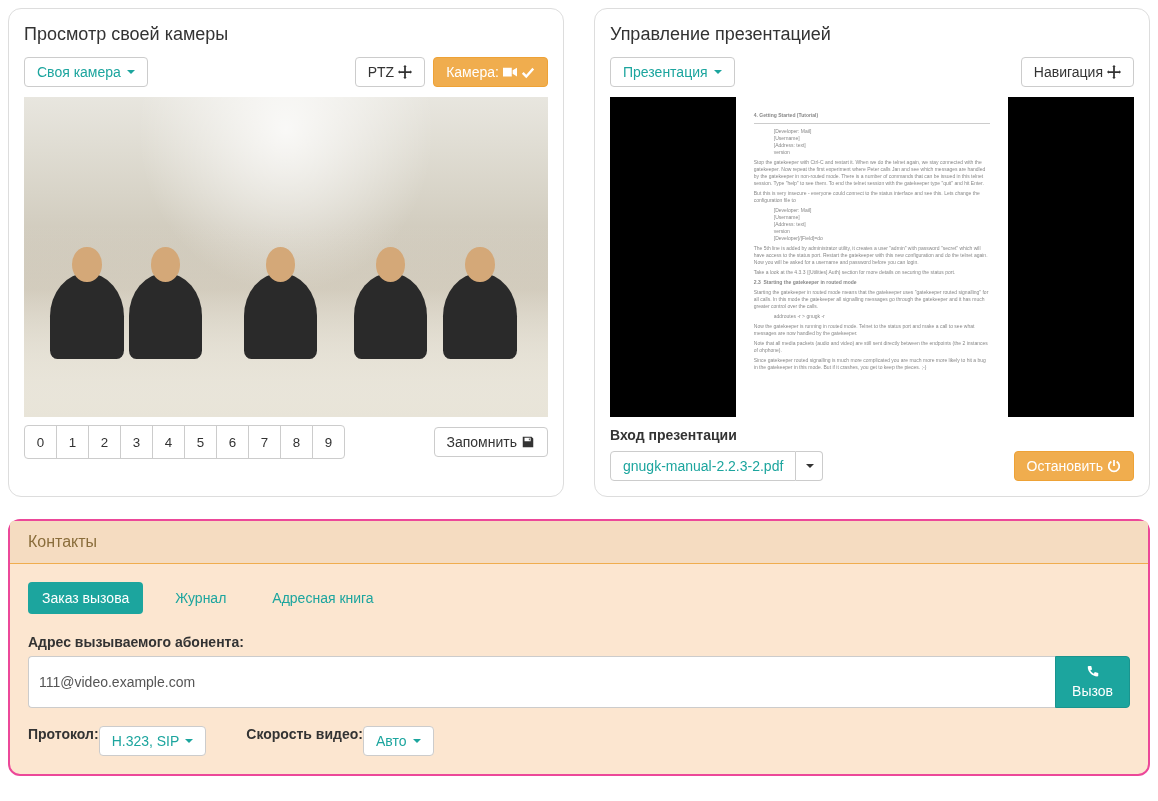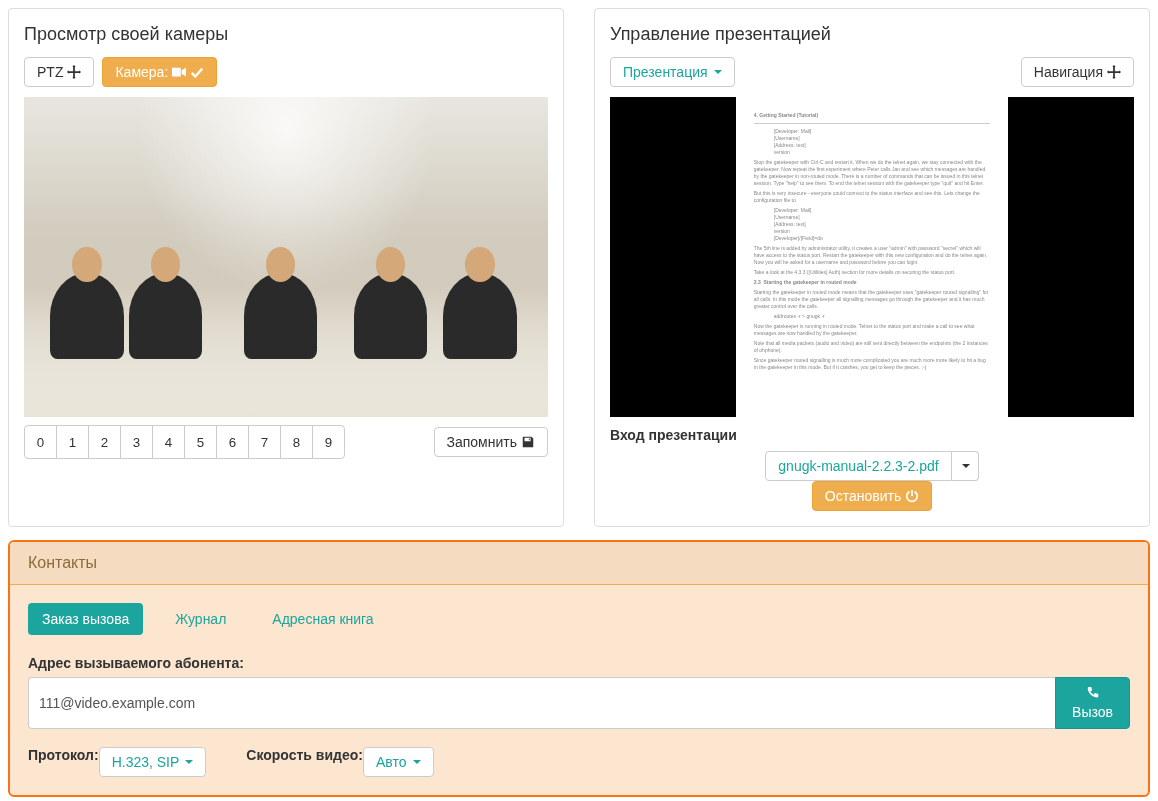--- a/index.html
+++ b/index.html
@@ -1,18 +1,18 @@
 <!DOCTYPE html>
 <html><head>
 <meta charset="utf-8">
 <style>
 * { box-sizing: border-box; margin: 0; padding: 0; }
 body { font-family: -apple-system, BlinkMacSystemFont, "Segoe UI", Helvetica, Arial, sans-serif; font-size: 14px; color: #333; background: #fff; padding: 0; }
 .container { display: flex; gap: 30px; padding: 8px 8px 0 8px; }
-.panel { flex: 1; border: 1px solid #ddd; border-radius: 4px; padding: 15px; background: #fff; }
+.panel { flex: 1; border: 1px solid #ddd; border-radius: 13px; padding: 15px; background: #fff; }
 .panel-title { font-size: 18px; color: #333; margin-bottom: 12px; font-weight: 500; }
 .section-label { font-weight: bold; margin: 10px 0 8px 0; display: block; }
 .toolbar { display: flex; justify-content: space-between; margin-bottom: 10px; }
 .toolbar-right { display: flex; gap: 8px; }
 .btn { display: inline-flex; align-items: center; gap: 4px; padding: 6px 12px; font-size: 14px; border: 1px solid #ccc; border-radius: 4px; background: #fff; color: #1ca59e; cursor: pointer; }
 .btn-default { color: #333; }
 .btn-orange { background: #f0ad4e; border-color: #eea236; color: #fff; }
 .btn-teal { background: #1ca59e; border-color: #1a948e; color: #fff; }
 .caret { display: inline-block; width: 0; height: 0; border-left: 4px solid transparent; border-right: 4px solid transparent; border-top: 4px solid currentColor; margin-left: 2px; }
 .camera-preview { width: 100%; height: 320px; background: linear-gradient(180deg, #e8e6df 0%, #d8d4c8 30%, #c8c0b0 60%, #f5f3ed 100%); position: relative; overflow: hidden; }
@@ -24,25 +24,25 @@
 .scenes-row { display: flex; justify-content: space-between; align-items: center; margin-top: 8px; }
 .scene-btns { display: flex; gap: 0; }
 .scene-btn { width: 33px; height: 34px; border: 1px solid #ccc; background: #fff; color: #333; cursor: pointer; margin-left: -1px; }
 .scene-btn:first-child { margin-left: 0; border-radius: 4px 0 0 4px; }
 .scene-btn:last-child { border-radius: 0 4px 4px 0; }
 .pres-preview { width: 100%; height: 320px; background: #000; display: flex; justify-content: center; align-items: center; }
 .doc-page { width: 52%; height: 100%; background: #fff; padding: 12px 18px; font-size: 5px; color: #888; overflow: hidden; filter: blur(0.5px); }
 .doc-page p { margin: 3px 0; line-height: 1.4; }
 .doc-page .indent { margin-left: 20px; }
 .doc-page hr { border: none; border-top: 1px solid #ccc; margin: 4px 0; }
-.pres-row { display: flex; justify-content: space-between; align-items: center; margin-top: 8px; flex-direction: column; }
+.pres-row { display: flex; justify-content: space-between; align-items: center; margin-top: 8px; }
 .split-btn { display: flex; }
 .split-btn .btn { border-radius: 4px 0 0 4px; }
 .split-btn .btn-toggle { border-left: 0; border-radius: 0 4px 4px 0; padding: 6px 8px; color: #333; }
-.contacts-wrapper { margin: 13px 8px 8px 8px; border: 2px solid #f97316; border-radius: 6px; background: #fce6d0; }
+.contacts-wrapper { margin: 22px 8px 8px 8px; border: 2px solid #ec4899; border-radius: 12px; background: #fce6d0; }
 .contacts-header { padding: 12px 18px; font-size: 16px; color: #8a6d3b; background: #f5dcc1; border-bottom: 1px solid #f0ad4e; border-radius: 4px 4px 0 0; }
 .contacts-body { padding: 18px; }
 .tabs { display: flex; gap: 18px; align-items: center; margin-bottom: 20px; }
 .tab { padding: 8px 14px; color: #1ca59e; cursor: pointer; border-radius: 4px; }
 .tab.active { background: #1ca59e; color: #fff; }
 .field-label { font-weight: bold; margin-bottom: 6px; display: block; }
 .input-row { display: flex; margin-bottom: 18px; justify-content: space-between; }
 .input-row .text-input { flex: 1; padding: 8px 10px; border: 1px solid #ccc; border-right: 0; border-radius: 4px 0 0 4px; background: #fff; color: #555; font-size: 14px; }
 .input-row .btn-teal { border-radius: 0 4px 4px 0; padding: 8px 16px; flex-direction: column; }
 .selects-row { display: flex; gap: 40px; }
@@ -50,20 +50,24 @@
 svg.icon { width: 14px; height: 14px; fill: currentColor; }
 </style>
 </head>
 <body>
 
 <div class="container">
 
   <div class="panel">
     <div class="panel-title">Просмотр своей камеры</div>
     <div class="toolbar">
+      <button class="btn">
+        <span>Своя камера</span>
+        <span class="caret"></span>
+      </button>
       <div class="toolbar-right">
         <button class="btn btn-default">
           <span>PTZ</span>
           <svg class="icon" viewBox="0 0 16 16">
               <path d="M8 0l2 2H9v5h5V6l2 2-2 2V9H9v5h1l-2 2-2-2h1V9H2v1L0 8l2-2v1h5V2H6l2-2z"></path>
             </svg>
         </button>
         <button class="btn btn-orange">
           <span>Камера:</span>
           <svg class="icon" viewBox="0 0 16 16">

